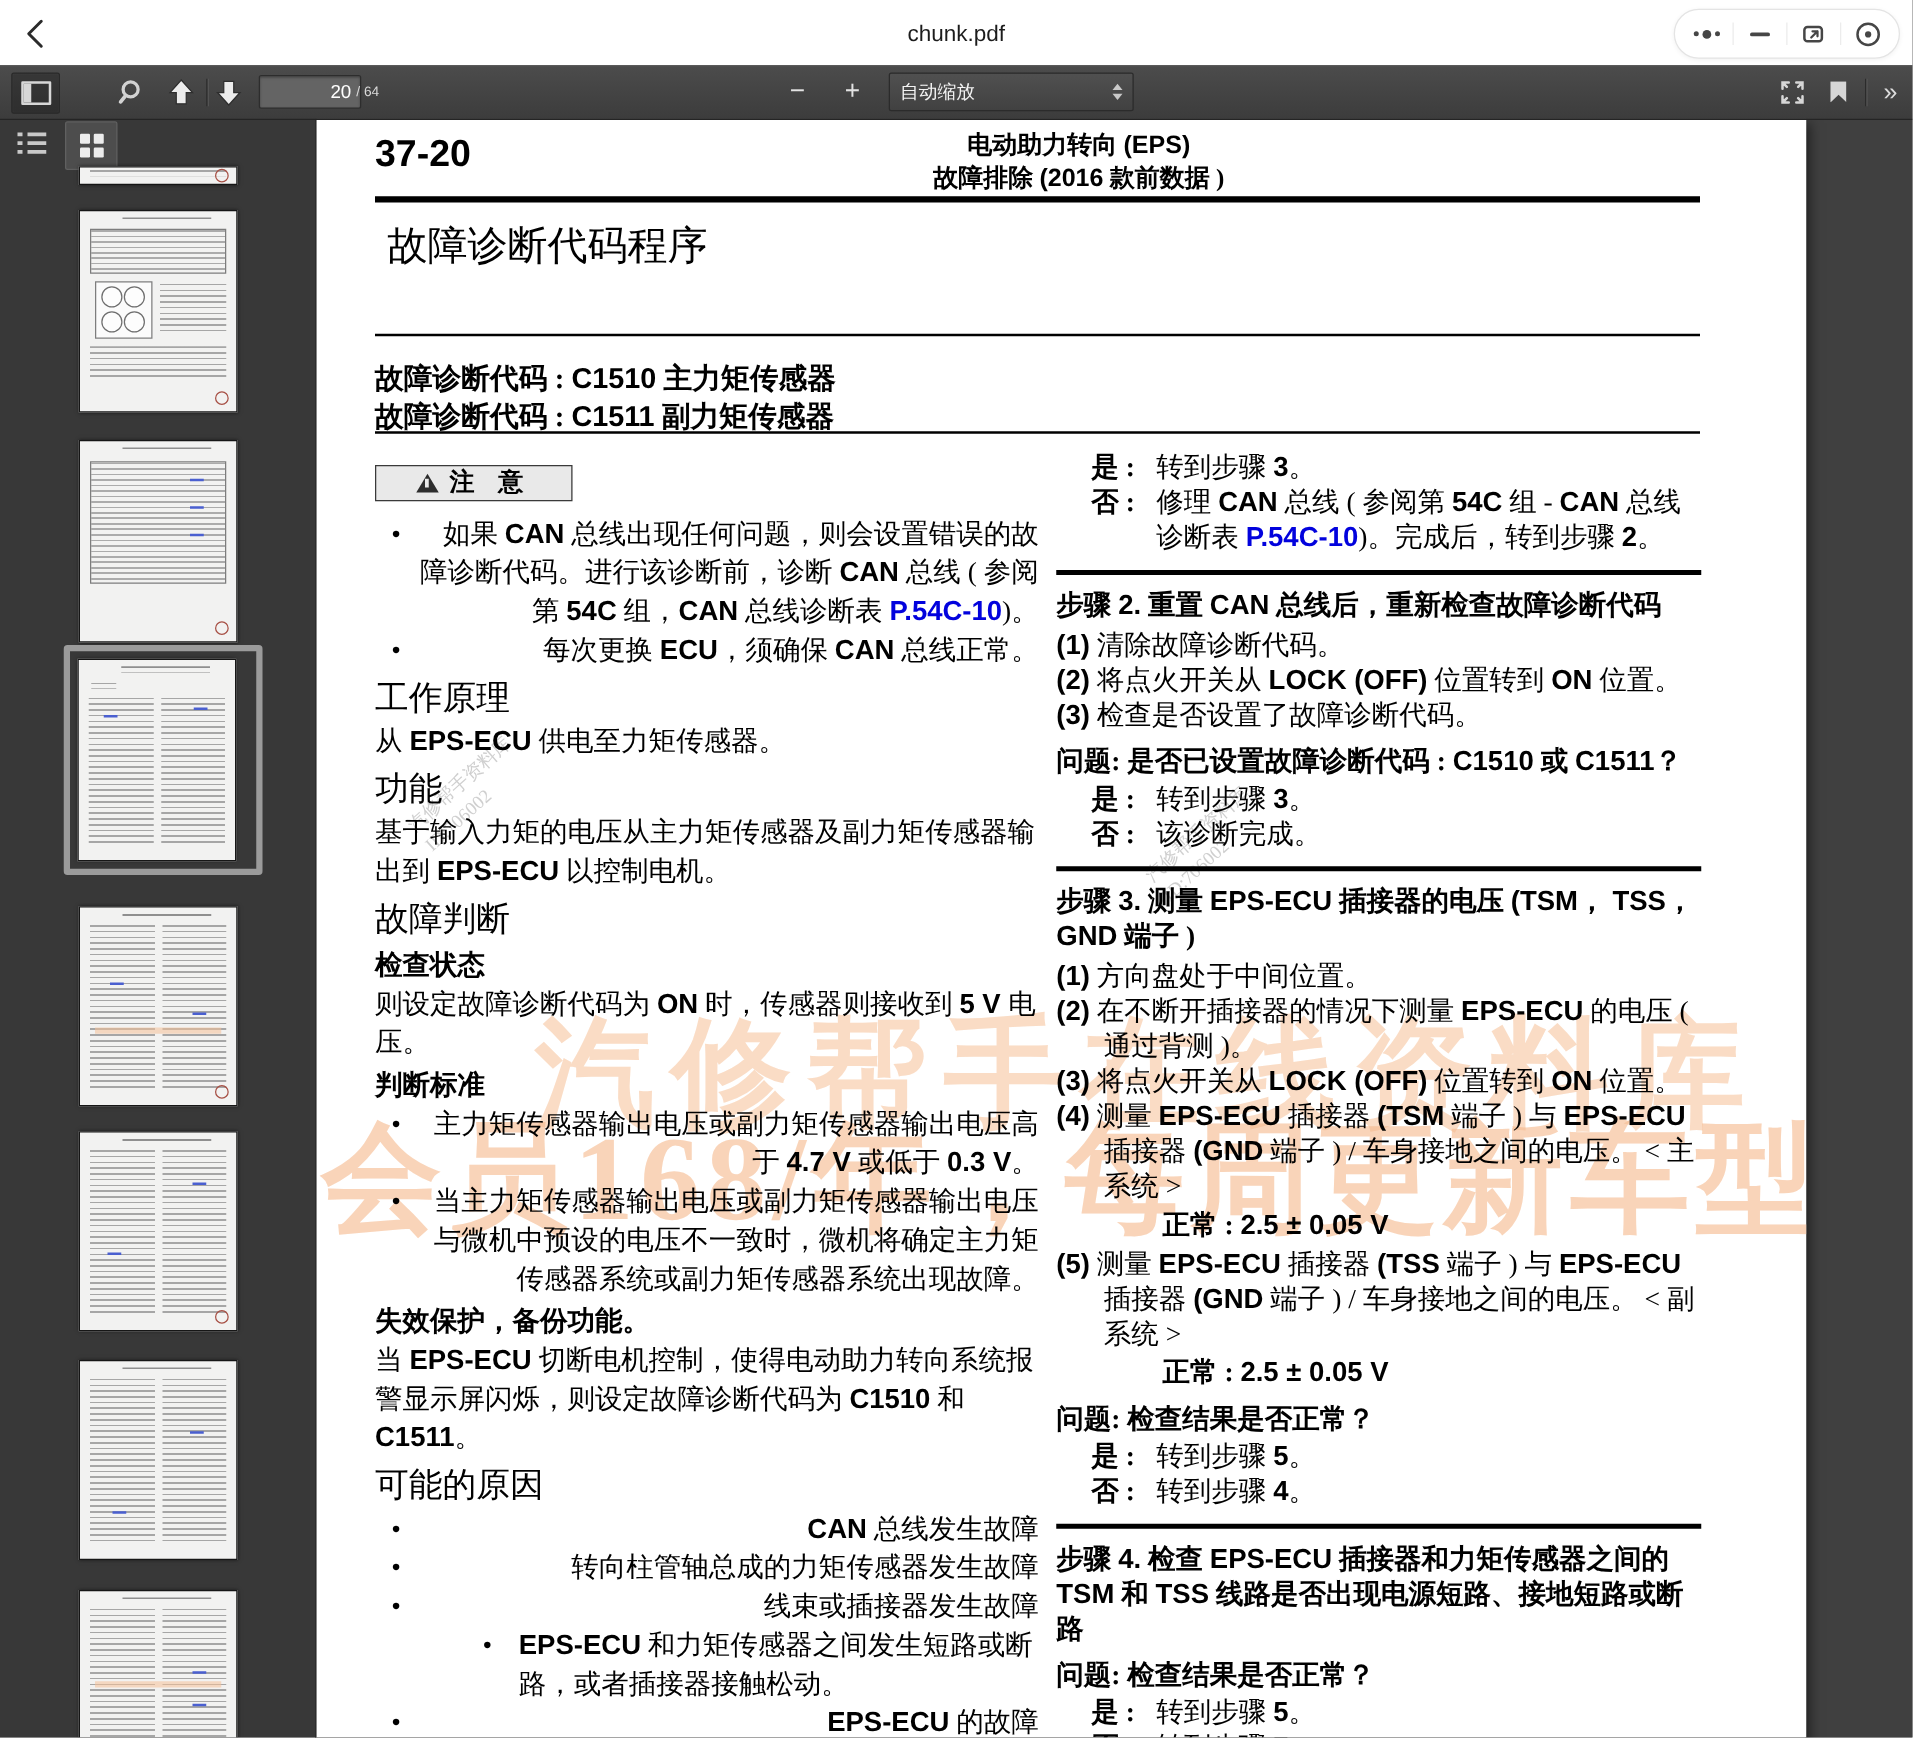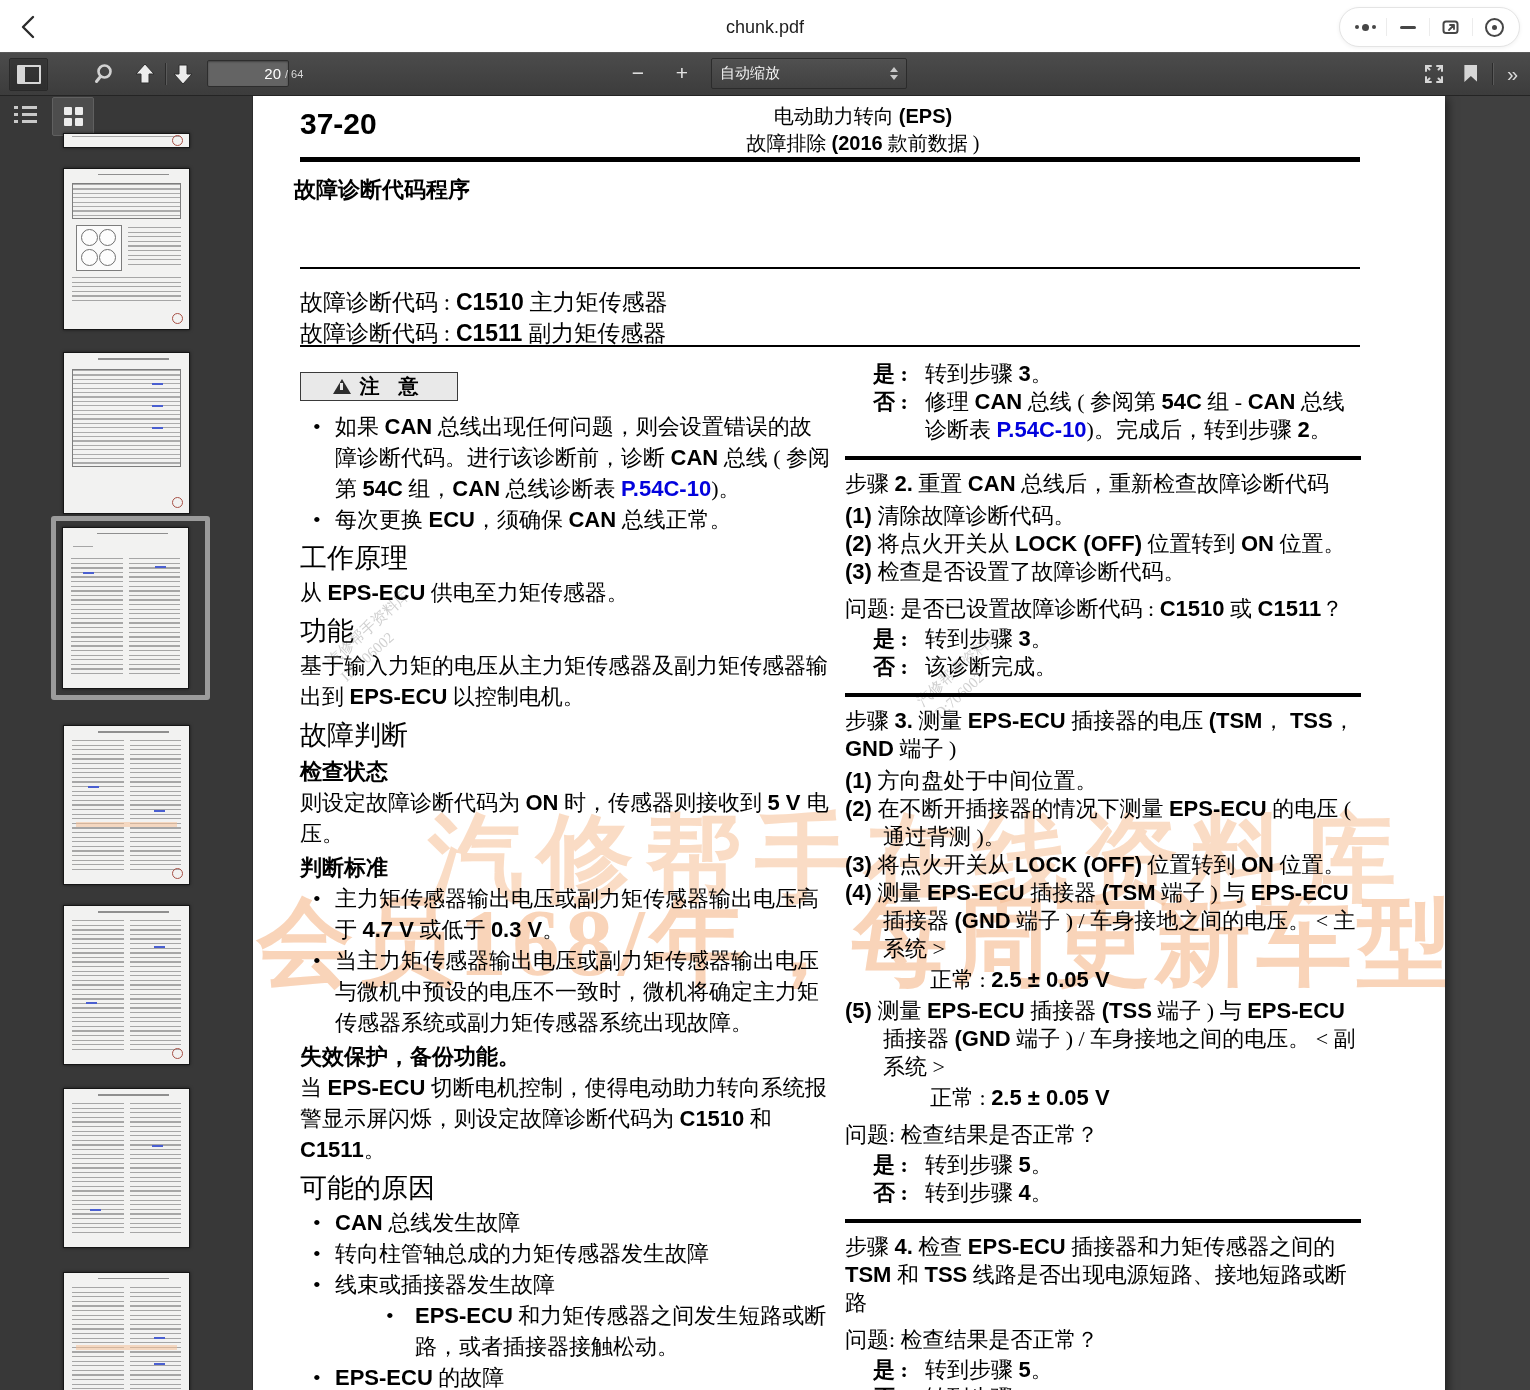--- a/index.html
+++ b/index.html
@@ -91,50 +91,50 @@
   .th-bl{position:absolute;width:11px;height:2px;background:#4a5fd0;}
   .th-wm{position:absolute;height:5px;left:12px;right:12px;background:rgba(246,193,152,.55);}
 
   
   #viewer{position:absolute;top:95px;left:252px;right:0;bottom:0;background:#404040;overflow:hidden;}
   #page{position:absolute;left:1px;top:0;width:1192px;height:1400px;background:#ffffff;
         box-shadow:3px 3px 9px rgba(0,0,0,.5);overflow:hidden;
         font-family:"Liberation Serif","DejaVu Serif",serif;color:#000;}
   .r1{font-family:"Liberation Sans","DejaVu Sans",sans-serif;font-weight:bold;}
   .r2{font-family:"Liberation Sans","DejaVu Sans",sans-serif;font-weight:bold;color:#0202dd;cursor:pointer;}
-  .r3{font-weight:normal;}
+  .r3{font-weight:bold;}
   #wm-layer{position:absolute;inset:0;z-index:1;pointer-events:none;}
   .wm-big{position:absolute;white-space:nowrap;font-size:96px;font-weight:bold;}
   #wm1{left:175px;top:700px;letter-spacing:13px;color:rgba(246,192,150,.55);}
   #wm2{left:4px;top:784px;letter-spacing:5px;color:rgba(245,184,139,.6);}
   .wm-stamp{position:absolute;font-size:15px;line-height:21px;color:rgba(130,130,130,.38);
             transform:rotate(-42deg);white-space:nowrap;}
   #content{position:absolute;inset:0;z-index:2;}
   #page-code{position:absolute;top:12px;left:47px;font-size:30px;font-weight:bold;
              font-family:"Liberation Sans",sans-serif;}
   #page-head-center{position:absolute;top:8px;left:60px;width:1100px;text-align:center;
                     font-size:20px;line-height:27px;font-weight:bold;}
   .rule{position:absolute;left:47px;width:1060px;background:#000;}
   #rule-header{top:62px;height:5px;}
-  #doc-title{position:absolute;top:80px;left:41px;font-size:22px;font-weight:bold;}
+  #doc-title{position:absolute;top:80px;left:57px;font-size:32px;font-weight:normal;}
   #rule-a{top:172px;height:2px;}
   #dtc-block{position:absolute;top:192px;left:47px;font-size:23px;line-height:30px;}
   #rule-b{top:250px;height:2px;}
 
   #col-left{position:absolute;left:47px;top:277px;width:531px;font-size:22px;line-height:31px;}
   #col-right{position:absolute;left:592px;top:265px;width:516px;font-size:22px;line-height:28px;}
 
   #caution-box{width:156px;height:27px;border:1px solid #3a3a3a;background:#e9e9e9;
                display:flex;align-items:center;justify-content:center;gap:9px;
                font-weight:bold;font-size:20px;letter-spacing:7px;margin:0 0 10px 0;}
   .warn-tri{width:0;height:0;border-left:9px solid transparent;border-right:9px solid transparent;
             border-bottom:15px solid #2d2d2d;position:relative;}
   .warn-tri i{position:absolute;left:-1.5px;top:4px;width:3px;height:7px;background:#e9e9e9;}
   .bullets{margin:0;}
-  .bl{position:relative;padding-left:35px;}
+  .bl{position:relative;padding-left:35px;text-align:right;}
   .bl:before{content:"\2022";position:absolute;left:13px;}
   .bl2{position:relative;padding-left:115px;}
   .bl2:before{content:"\2022";position:absolute;left:86px;}
   .h3{font-size:27px;line-height:36px;margin:5px 0 1px 0;font-weight:normal;}
   .sub{font-weight:bold;margin-top:3px;}
   .pp{margin:0;}
 
   .yn{display:flex;margin:0;}
   .yn .lab{width:52px;margin-left:28px;font-weight:bold;flex:none;}
   .yn .txt{flex:1;}

